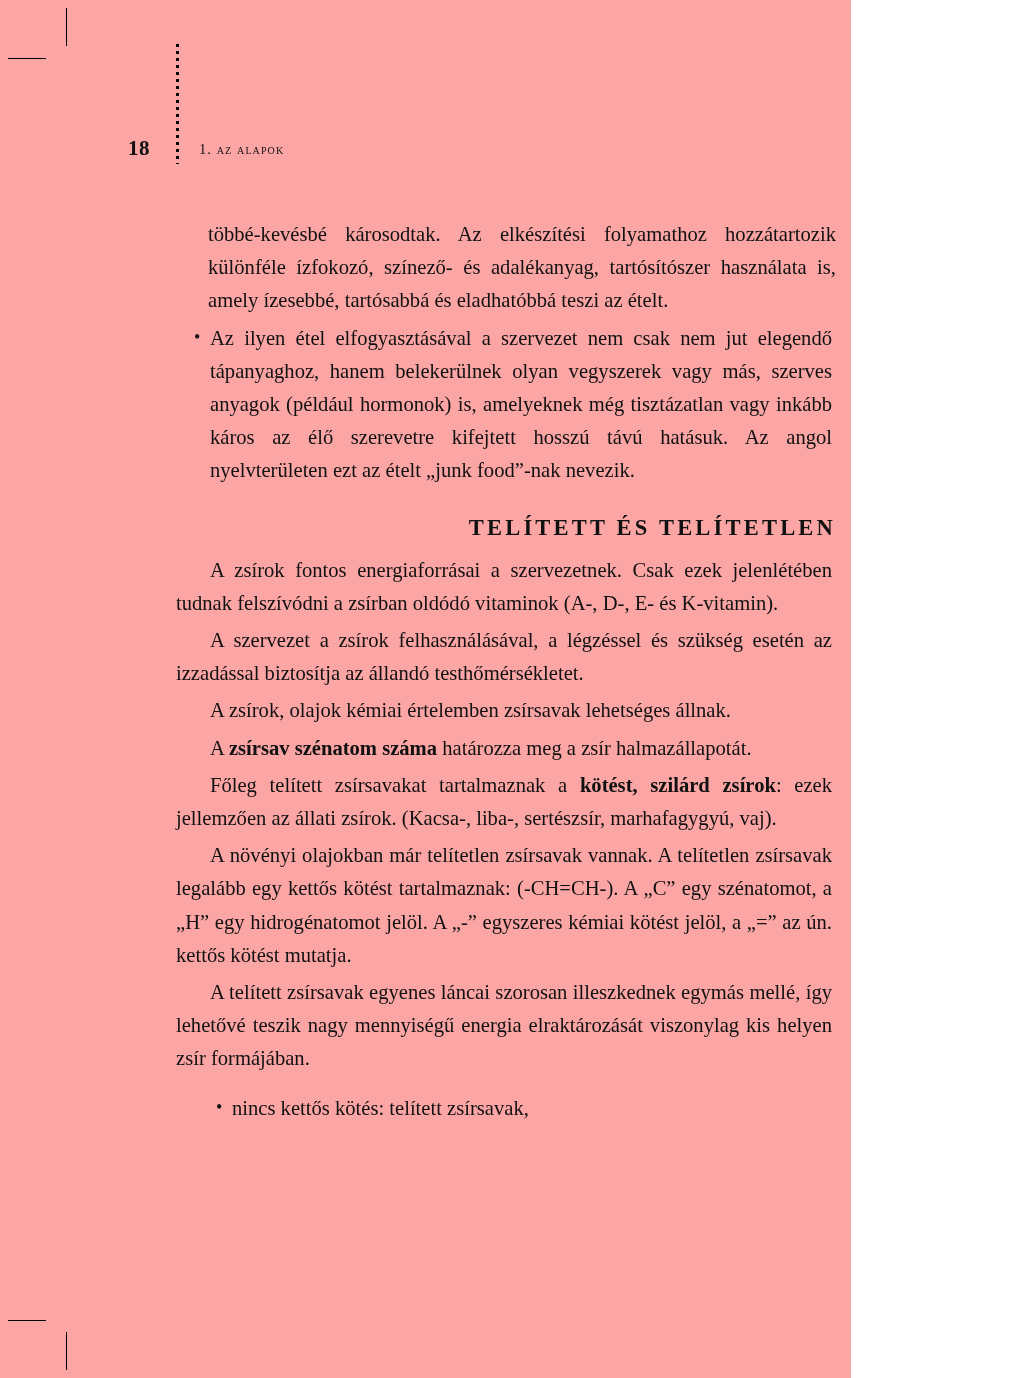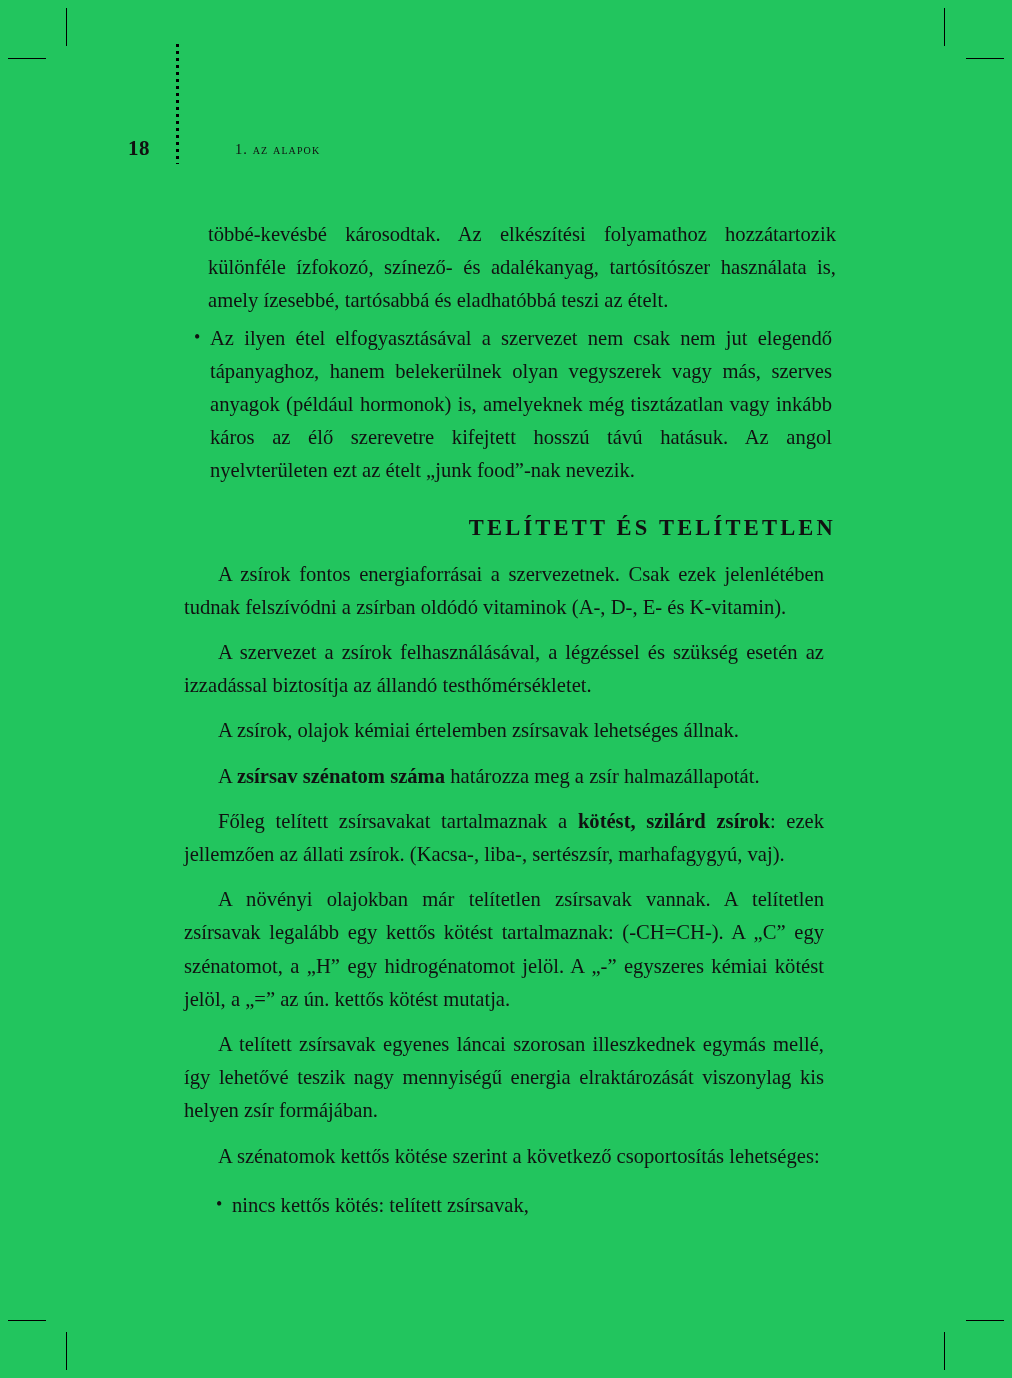--- a/index.html
+++ b/index.html
@@ -2,23 +2,23 @@
 <html lang="hu"><head>
 <meta charset="utf-8">
 <style>
   html, body {
     margin: 0;
     padding: 0;
     background: #ffffff;
   }
   .page {
     position: relative;
-    width: 1012px;
+    width: 851px;
     height: 1378px;
-    background: #22c55e;
+    background: #fca5a5;
     font-family: "Liberation Serif", serif;
     color: #111111;
     overflow: hidden;
   }
 
   
   .crop {
     position: absolute;
     background: #000;
   }
@@ -57,21 +57,20 @@
   }
   .runhead {
     position: absolute;
     left: 199px;
     top: 141px;
     font-family: "Liberation Serif", serif;
     font-size: 14.5px;
     letter-spacing: 1.1px;
     font-variant: small-caps;
     text-transform: lowercase;
-    margin-left: 36px;
   }
 
   
   .col {
     position: absolute;
     left: 172px;
     top: 218px;
     width: 664px;
     font-size: 20.6px;
     line-height: 33.2px;
@@ -105,21 +104,21 @@
     text-align: right;
     font-weight: bold;
     font-size: 22.5px;
     letter-spacing: 3.2px;
     line-height: 36px;
     margin: 22px 0 8px 0;
   }
   .heading .l2 { display: block; }
 
   p.body {
-    margin: 12px;
+    margin: 4px;
     text-indent: 34px;
   }
 
   .inner-bullets {
     margin: 16px;
     padding: 0;
     list-style: none;
   }
   .inner-bullets li {
     position: relative;
@@ -170,21 +169,20 @@
     <p class="body">A zsírok fontos energiaforrásai a szervezetnek. Csak ezek jelenlétében tudnak felszívódni a zsírban oldódó vitaminok (A-, D-, E- és K-vitamin).</p>
     <p class="body">A szervezet a zsírok felhasználásával, a légzéssel és szükség esetén az izzadással biztosítja az állandó testhőmérsékletet.</p>
     <p class="body">A zsírok, olajok kémiai értelemben zsírsavak lehetséges állnak.</p>
 
     <p class="body"><span>A </span><b>zsírsav szénatom száma</b><span> határozza meg a zsír halmazállapotát.</span></p>
 
     <p class="body"><span>Főleg telített zsírsavakat tartalmaznak a </span><b>kötést, szilárd zsírok</b><span>: ezek jellemzően az állati zsírok. (Kacsa-, liba-, sertészsír, marhafagygyú, vaj).</span></p>
 
     <p class="body">A növényi olajokban már telítetlen zsírsavak vannak. A telítetlen zsírsavak legalább egy kettős kötést tartalmaznak: (-CH=CH-). A „C” egy szénatomot, a „H” egy hidrogénatomot jelöl. A „-” egyszeres kémiai kötést jelöl, a „=” az ún. kettős kötést mutatja.</p>
     <p class="body">A telített zsírsavak egyenes láncai szorosan illeszkednek egymás mellé, így lehetővé teszik nagy mennyiségű energia elraktározását viszonylag kis helyen zsír formájában.</p>
-    <p class="body">A szénatomok kettős kötése szerint a következő csoportosítás lehetséges:</p>
 
     <ul class="inner-bullets">
       <li>
         <span>nincs kettős kötés: telített zsírsavak,</span>
       </li>
     </ul>
 
   </div>
 </div>
 

